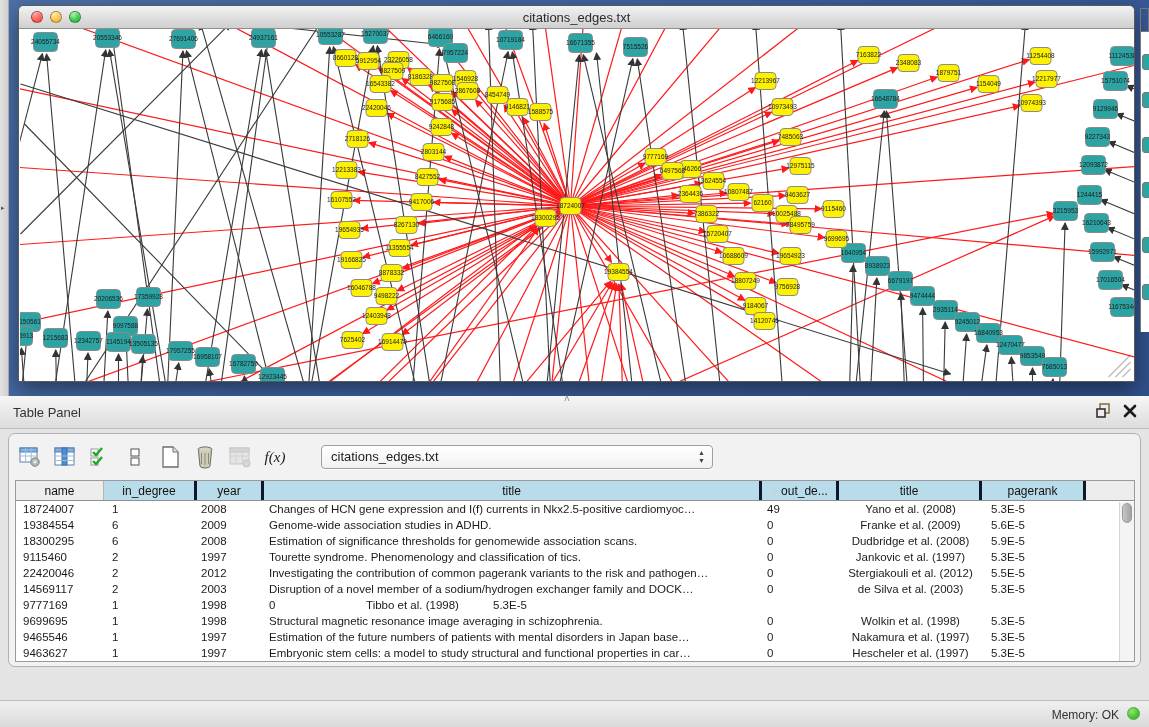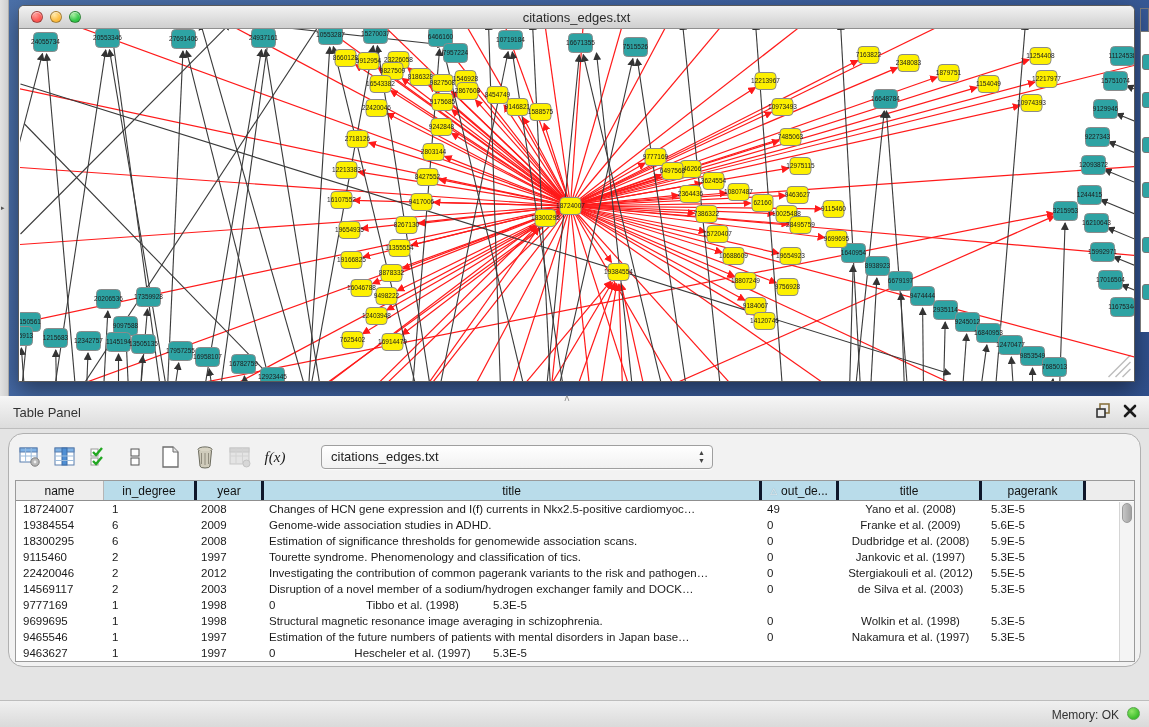--- a/index.html
+++ b/index.html
@@ -43,21 +43,21 @@
   
   .table-panel { position:absolute; left:0; top:396px; width:1149px; height:304px;
                  background:#e4e4e4; }
   .panel-header { height:33px; background:linear-gradient(#f6f6f6,#dcdcdc);
                   border-bottom:1px solid #bdbdbd; position:relative; }
   .panel-header .ptitle { position:absolute; left:13px; top:9px; font-size:13px; color:#333; }
   .panel-header .collapse { position:absolute; left:564px; top:-3px; color:#888; font-size:10px; }
   .panel-hdr-icons { position:absolute; right:12px; top:7px; display:flex; gap:12px; align-items:center; }
 
   .panel-card { position:absolute; left:8px; top:37px; width:1133px; height:234px;
-                background:#f2f2f2; border:1px solid #b0b0b0; border-radius:15px; }
+                background:#f2f2f2; border:1px solid #b0b0b0; border-radius:7px; }
   .toolbar { position:absolute; left:8px; top:6px; height:34px; display:flex; align-items:center; gap:9px; }
   .tbtn { width:26px; height:26px; display:flex; align-items:center; justify-content:center;
           border-radius:3px; }
   .combo { margin-left:24px; width:392px; height:24px; background:linear-gradient(#ffffff,#f1f1f1);
            border:1px solid #9f9f9f; border-radius:4px; position:relative;
            font-size:13px; color:#222; line-height:22px; padding-left:9px;
            box-shadow:0 1px 1px rgba(255,255,255,.8); }
   .combo .arrows { position:absolute; right:7px; top:3px; font-size:7px; color:#444; line-height:8px; text-align:center; }
 
   .grid { position:absolute; left:6px; top:46px; width:1120px; height:182px;
@@ -737,20 +737,21 @@
             <div class="c c2">1997</div>
             <div class="c c3">Estimation of the future numbers of patients with mental disorders in Japan base…</div>
             <div class="c c4">0</div>
             <div class="c c5">Nakamura et al. (1997)</div>
             <div class="c c6">5.3E-5</div>
           </div>
           <div class="r">
             <div class="c c0">9463627</div>
             <div class="c c1">1</div>
             <div class="c c2">1997</div>
+            <div class="c c3">Embryonic stem cells: a model to study structural and functional properties in car…</div>
             <div class="c c4">0</div>
             <div class="c c5">Hescheler et al. (1997)</div>
             <div class="c c6">5.3E-5</div>
           </div>
         </div>
       <div class="vscroll">
           <div class="thumb"></div>
         </div>
     </div>
 

